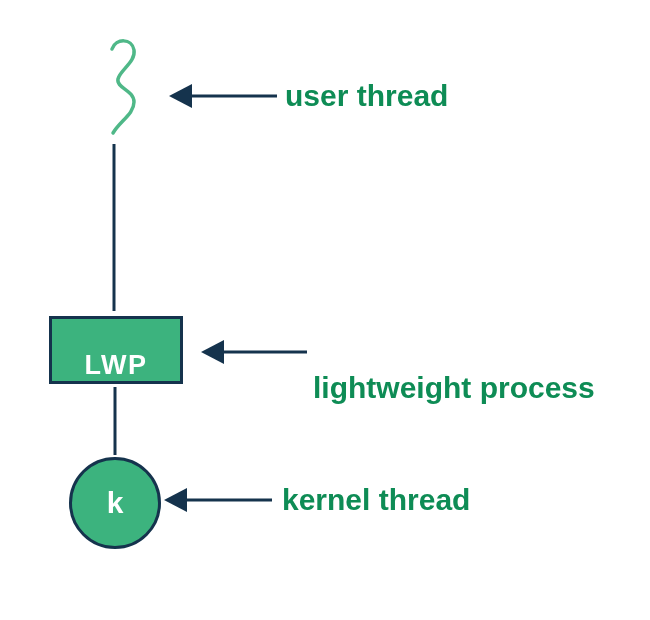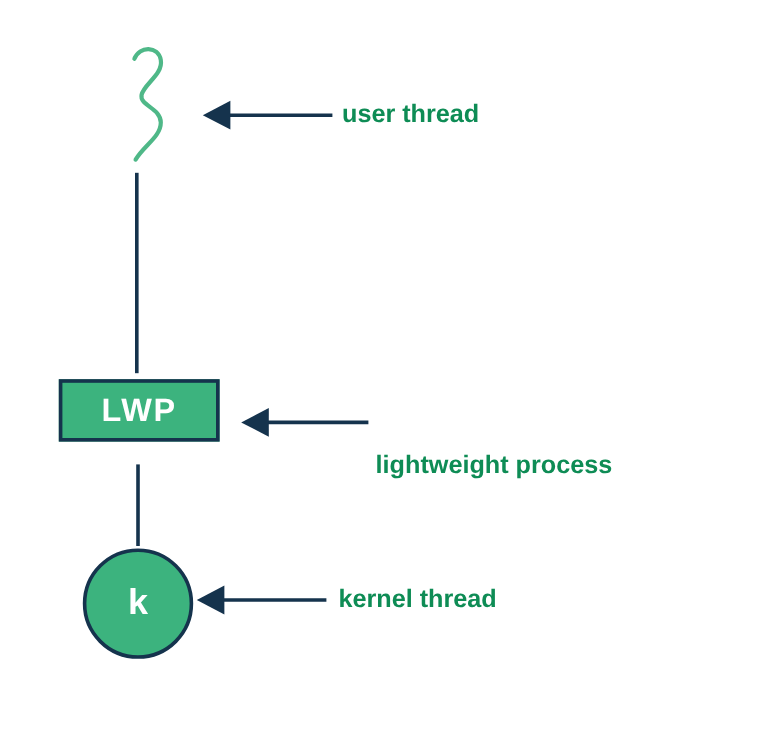--- a/index.html
+++ b/index.html
@@ -33,32 +33,32 @@
                  stroke-linecap: round; }
   .node {
     position: absolute;
     background: var(--node_fill);
     border: 3px solid var(--outline_navy);
     display: flex; align-items: center; justify-content: center;
     color: var(--node_text);
     font-weight: bold;
   }
   .node-lwp {
-    left: 49px; top: 316px; width: 134px; height: 52px;
-    font-size: 27px; letter-spacing: 1.5px;
+    left: 49px; top: 316px; width: 134px; height: 68px;
+    font-size: 27px; letter-spacing: 1.5px; align-items: flex-end;
   }
   .node-kernel {
     left: 69px; top: 457px; width: 92px; height: 92px;
     border-radius: 50%;
     font-size: 30px;
   }
   .annotation {
     position: absolute;
     color: var(--label_green);
-    font-size: 21px; font-weight: bold;
+    font-size: 30px; font-weight: bold;
     line-height: 32px;
     white-space: nowrap;
   }
   .label-user        { left: 285px; top: 80px; }
   .label-lightweight { left: 313px; top: 336px; margin-top: 36px; }
   .label-kernel      { left: 282px; top: 484px; }
 </style>
 </head>
 <body>
 

